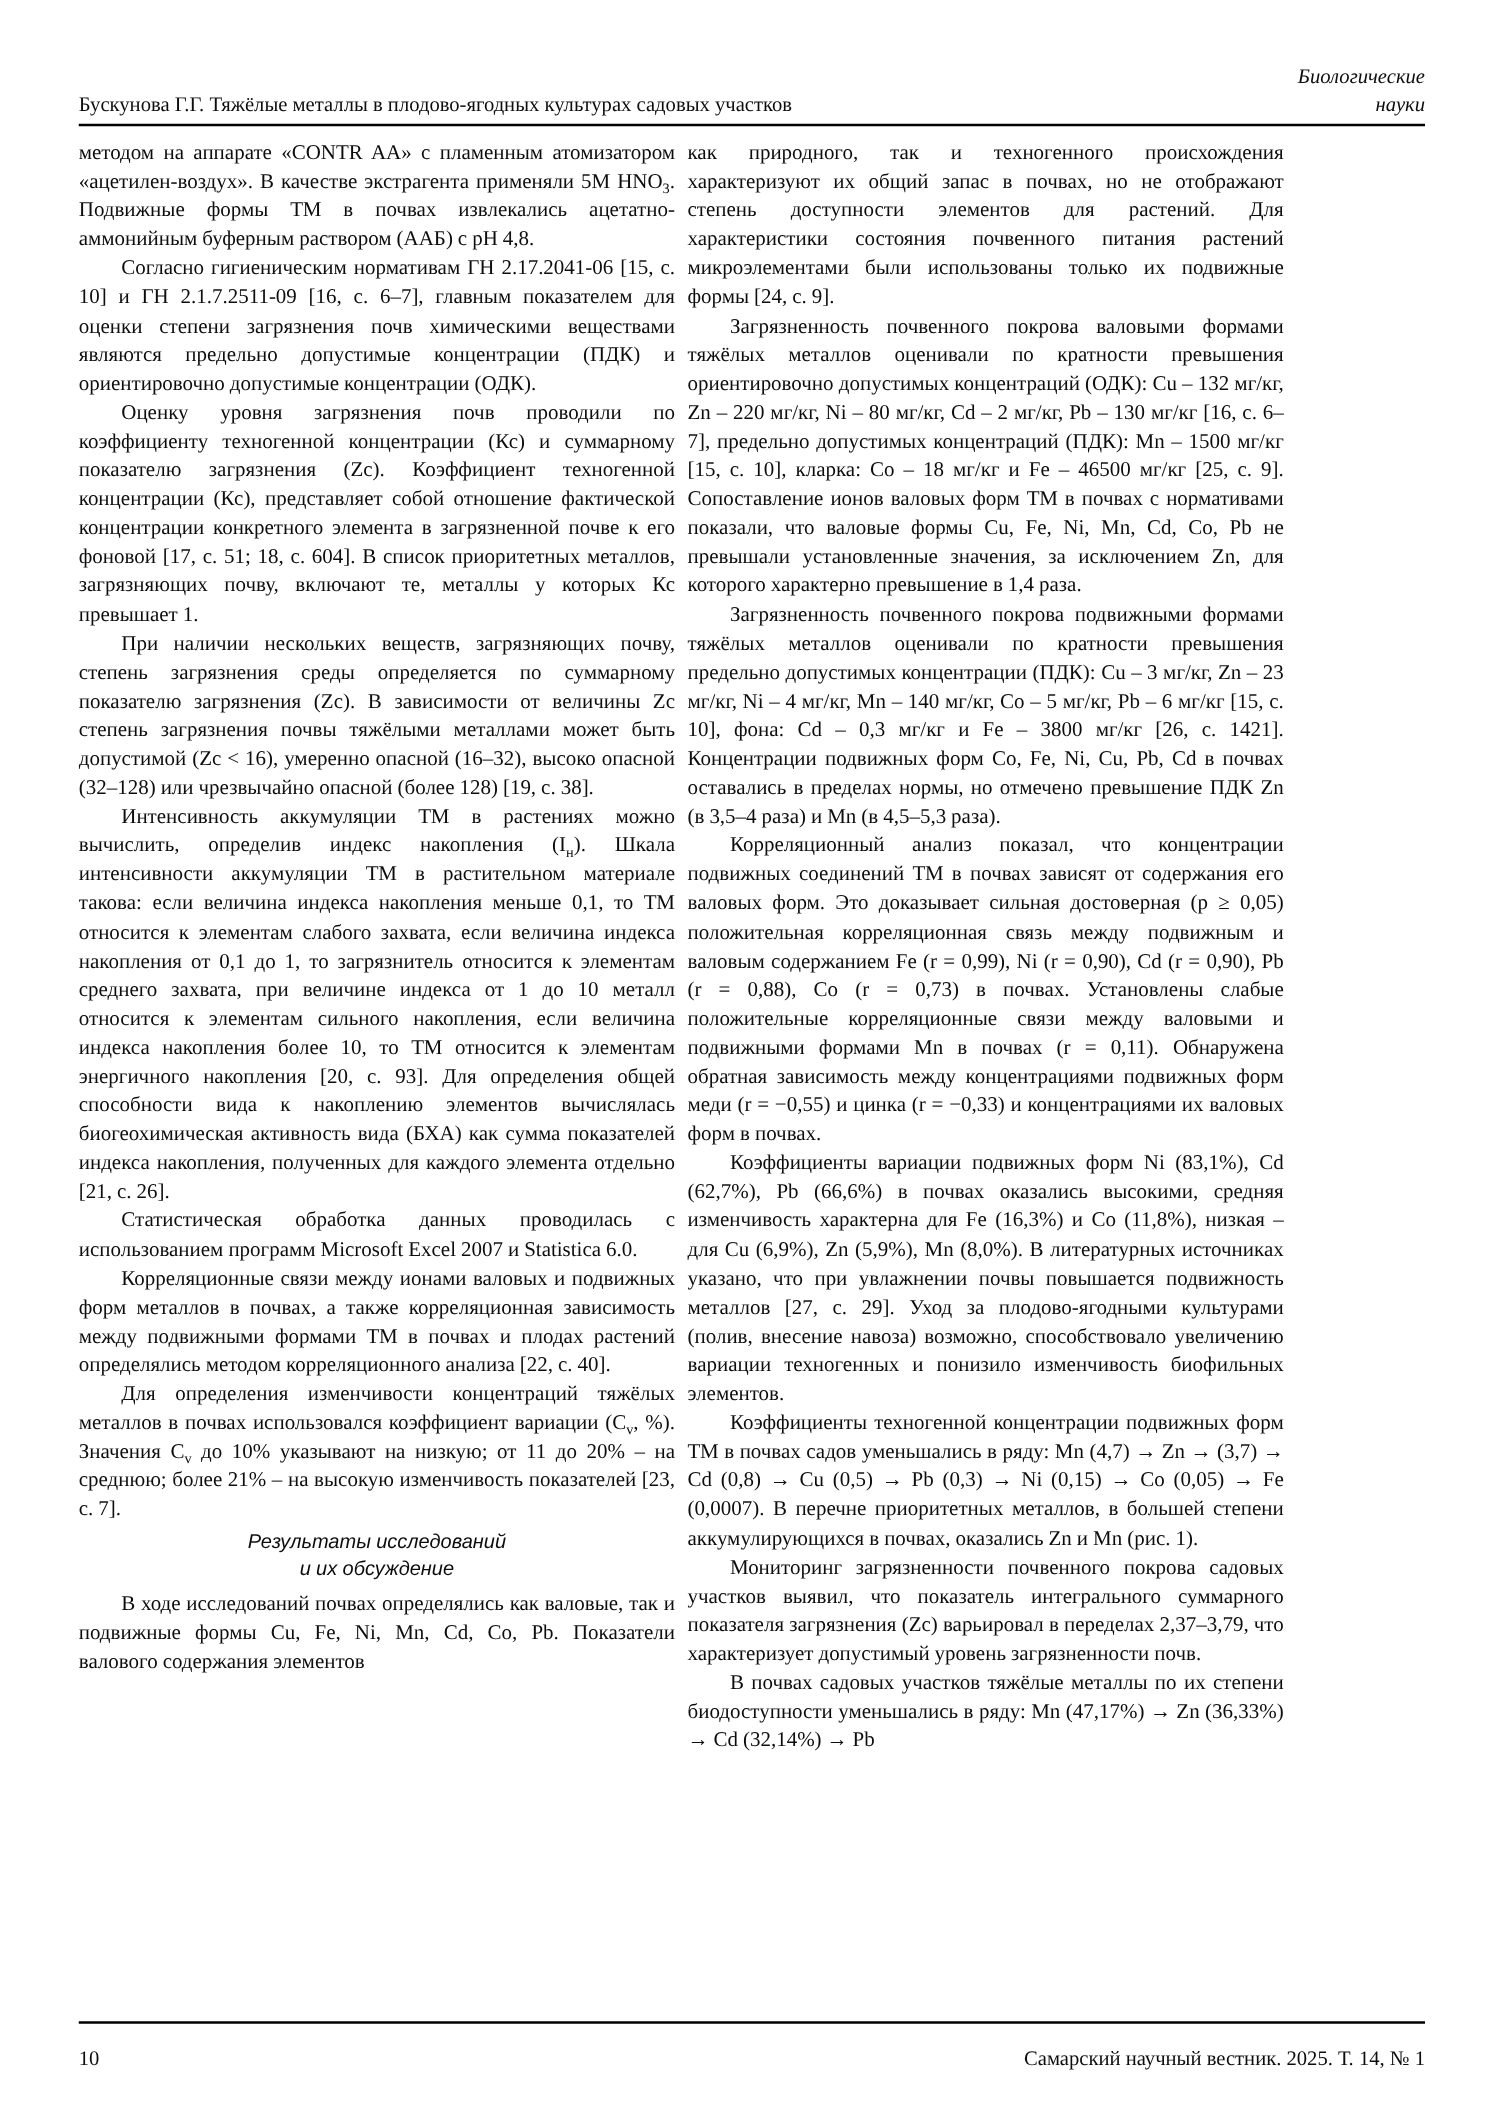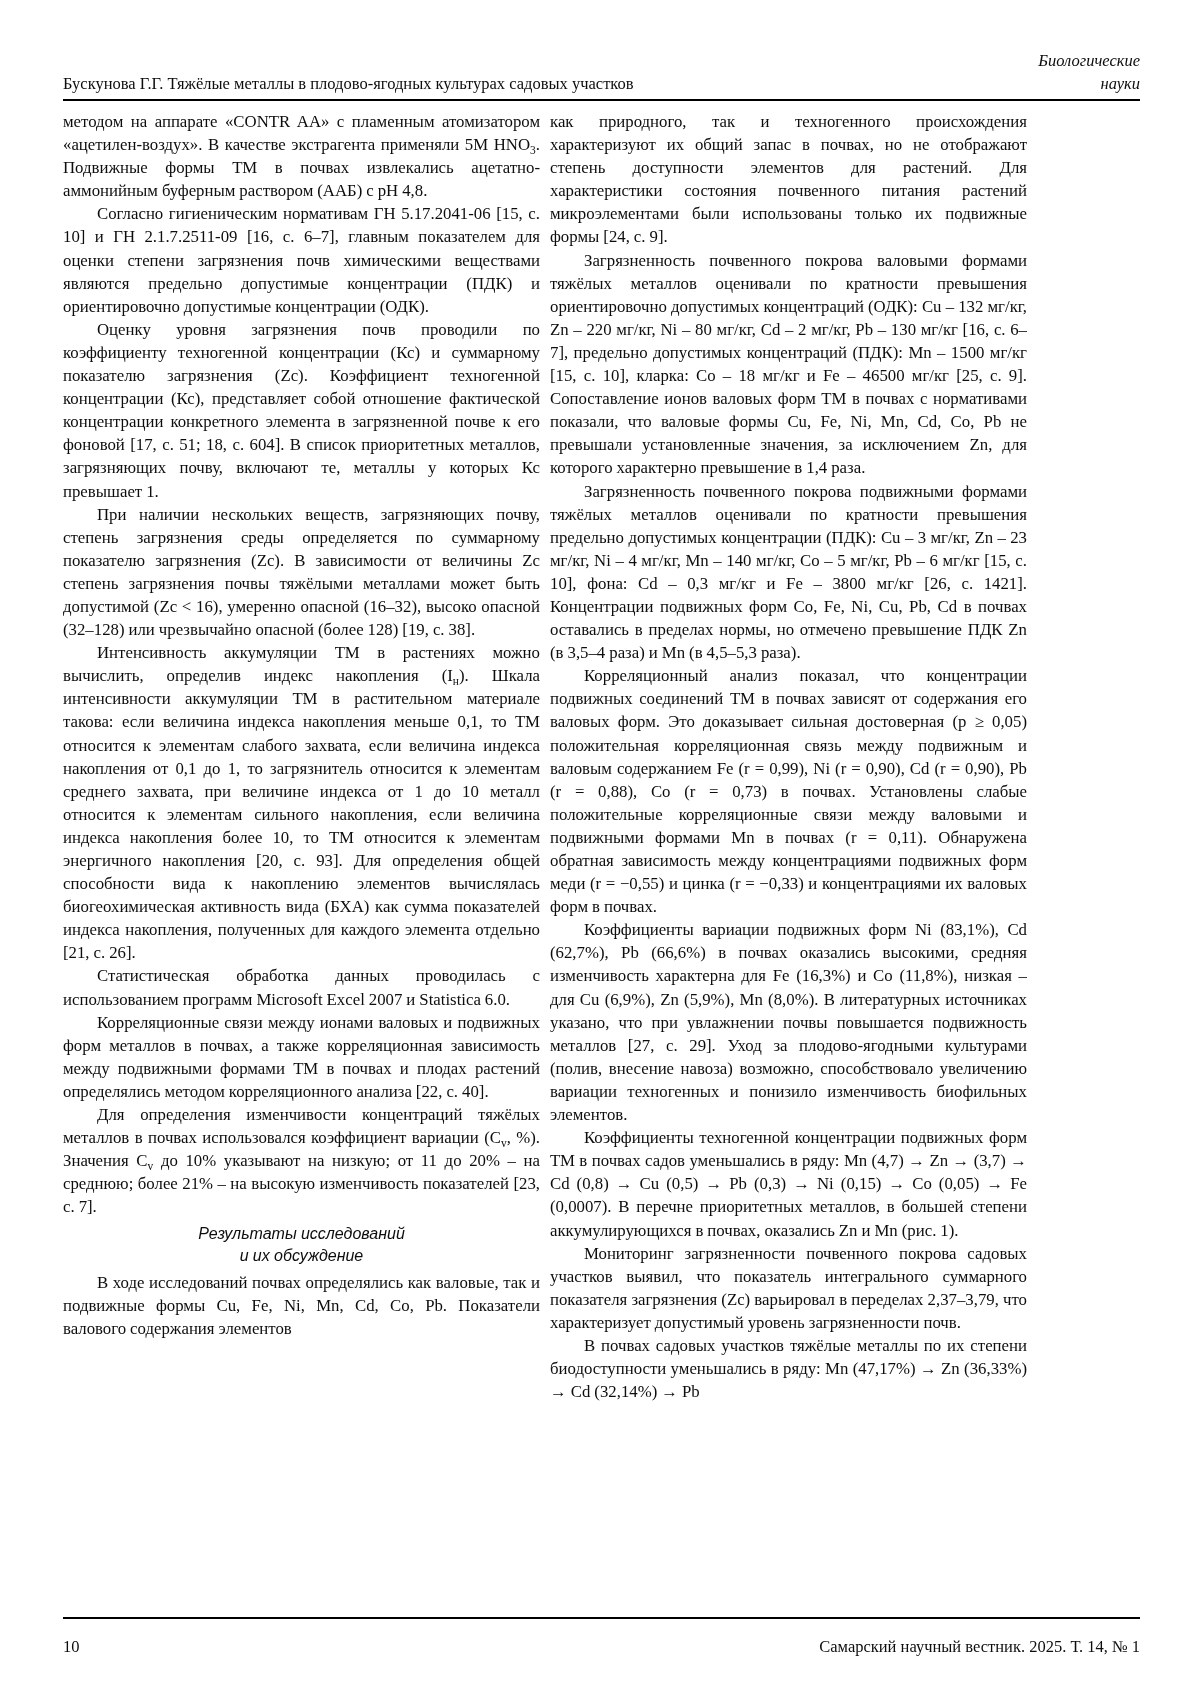--- a/index.html
+++ b/index.html
@@ -81,21 +81,21 @@
       <div>Биологические</div>
       <div>науки</div>
     </div>
   </div>
 
   <div class="header-rule"></div>
 
   <div class="columns">
     <div class="col">
         <p class="para no-indent">методом на аппарате «CONTR AA» с пламенным атомизатором «ацетилен-воздух». В качестве экстрагента применяли 5М HNO<sub>3</sub>. Подвижные формы ТМ в почвах извлекались ацетатно-аммонийным буферным раствором (ААБ) с pH 4,8.</p>
-        <p class="para">Согласно гигиеническим нормативам ГН 5.17.2041-06 [15, с. 10] и ГН 2.1.7.2511-09 [16, с. 6–7], главным показателем для оценки степени загрязнения почв химическими веществами являются предельно допустимые концентрации (ПДК) и ориентировочно допустимые концентрации (ОДК).</p>
+        <p class="para">Согласно гигиеническим нормативам ГН 2.17.2041-06 [15, с. 10] и ГН 2.1.7.2511-09 [16, с. 6–7], главным показателем для оценки степени загрязнения почв химическими веществами являются предельно допустимые концентрации (ПДК) и ориентировочно допустимые концентрации (ОДК).</p>
         <p class="para">Оценку уровня загрязнения почв проводили по коэффициенту техногенной концентрации (Кс) и суммарному показателю загрязнения (Zc). Коэффициент техногенной концентрации (Кс), представляет собой отношение фактической концентрации конкретного элемента в загрязненной почве к его фоновой [17, с. 51; 18, с. 604]. В список приоритетных металлов, загрязняющих почву, включают те, металлы у которых Кс превышает 1.</p>
         <p class="para">При наличии нескольких веществ, загрязняющих почву, степень загрязнения среды определяется по суммарному показателю загрязнения (Zc). В зависимости от величины Zc степень загрязнения почвы тяжёлыми металлами может быть допустимой (Zc &lt; 16), умеренно опасной (16–32), высоко опасной (32–128) или чрезвычайно опасной (более 128) [19, с. 38].</p>
         <p class="para">Интенсивность аккумуляции ТМ в растениях можно вычислить, определив индекс накопления (I<sub>н</sub>). Шкала интенсивности аккумуляции ТМ в растительном материале такова: если величина индекса накопления меньше 0,1, то ТМ относится к элементам слабого захвата, если величина индекса накопления от 0,1 до 1, то загрязнитель относится к элементам среднего захвата, при величине индекса от 1 до 10 металл относится к элементам сильного накопления, если величина индекса накопления более 10, то ТМ относится к элементам энергичного накопления [20, с. 93]. Для определения общей способности вида к накоплению элементов вычислялась биогеохимическая активность вида (БХА) как сумма показателей индекса накопления, полученных для каждого элемента отдельно [21, с. 26].</p>
         <p class="para">Статистическая обработка данных проводилась с использованием программ Microsoft Excel 2007 и Statistica 6.0.</p>
         <p class="para">Корреляционные связи между ионами валовых и подвижных форм металлов в почвах, а также корреляционная зависимость между подвижными формами ТМ в почвах и плодах растений определялись методом корреляционного анализа [22, с. 40].</p>
         <p class="para">Для определения изменчивости концентраций тяжёлых металлов в почвах использовался коэффициент вариации (C<sub>v</sub>, %). Значения C<sub>v</sub> до 10% указывают на низкую; от 11 до 20% – на среднюю; более 21% – на высокую изменчивость показателей [23, с. 7].</p>
         <p class="para no-indent heading">Результаты исследований<br>и их обсуждение</p>
         <p class="para">В ходе исследований почвах определялись как валовые, так и подвижные формы Cu, Fe, Ni, Mn, Cd, Co, Pb. Показатели валового содержания элементов</p>
       </div>
     <div class="col">

